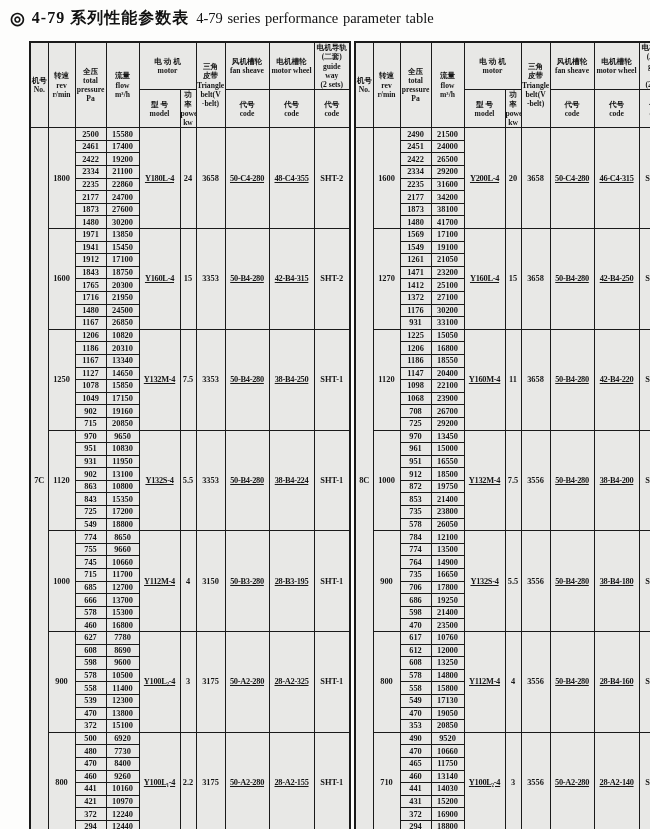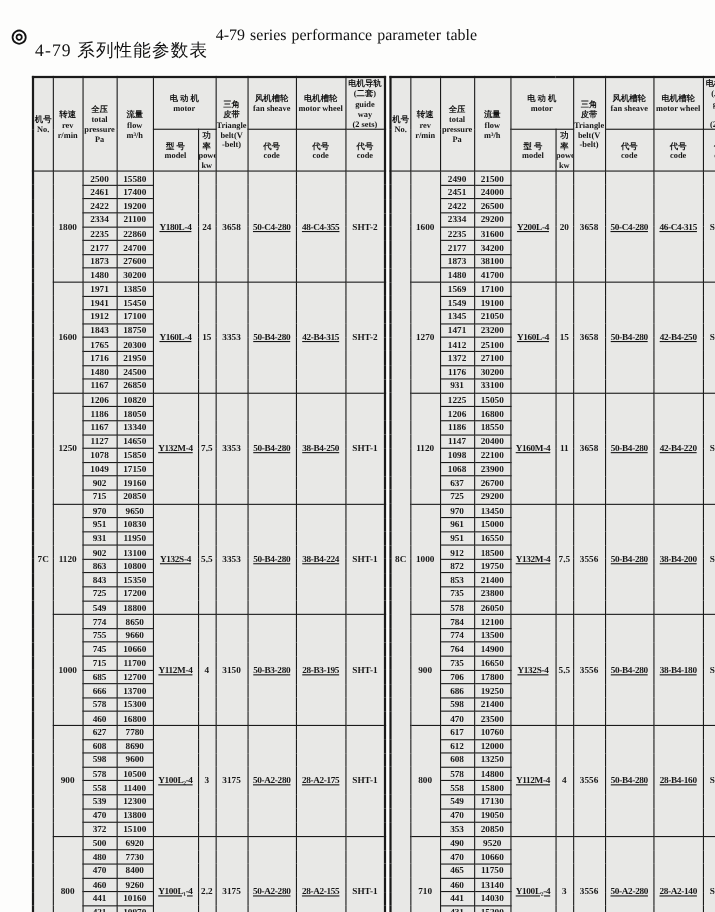--- a/index.html
+++ b/index.html
@@ -1,20 +1,20 @@
 <!DOCTYPE html>
 <html><head>
 <meta charset="utf-8">
 <style>
   html,body{margin:0;padding:0;background:#fdfdfc;}
   .page{width:650px;height:829px;box-sizing:border-box;padding:5px 2px 0 8px;
         font-family:"Liberation Serif", serif;color:#111;overflow:hidden;}
   .title-row{display:flex;align-items:center;gap:7px;margin:3px 0 0 2px;}
   .bullet{font-size:17px;line-height:17px;font-weight:bold;}
-  .title-zh{font-size:16px;font-weight:normal;letter-spacing:1px;margin-top:28px;}
+  .title-zh{font-size:16px;font-weight:bold;letter-spacing:1px;}
   .title-en{font-size:14.5px;font-weight:normal;letter-spacing:0px;word-spacing:1px;}
   .tables{display:flex;gap:3px;margin:12px 0 0 21px;}
   table.ptable{border-collapse:collapse;table-layout:fixed;width:307px;
                border:2px solid #1a1a1a;background:#e8e8e6;}
   table.ptable th, table.ptable td{
     border:1px solid #1a1a1a;background:#e8e8e6;text-align:center;vertical-align:middle;
     font-weight:bold;padding:0;overflow:hidden;color:#161616;}
   table.ptable th{font-size:7.6px;line-height:1.22;white-space:pre-line;height:30px;}
   table.ptable thead tr:first-child th{height:42px;}
   table.ptable td{font-size:8.4px;line-height:11px;height:11.6px;white-space:nowrap;}
@@ -176,21 +176,21 @@
             <td>10820</td>
             <td rowspan="8" class="code-cell">Y132M-4</td>
             <td rowspan="8">7.5</td>
             <td rowspan="8">3353</td>
             <td rowspan="8" class="code-cell">50-B4-280</td>
             <td rowspan="8" class="code-cell">38-B4-250</td>
             <td rowspan="8">SHT-1</td>
           </tr>
           <tr>
             <td>1186</td>
-            <td>18050</td>
+            <td>20310</td>
           </tr>
           <tr>
             <td>1167</td>
             <td>13340</td>
           </tr>
           <tr>
             <td>1127</td>
             <td>14650</td>
           </tr>
           <tr>
@@ -288,21 +288,21 @@
             <td>16800</td>
           </tr>
           <tr>
             <td rowspan="8" class="rev-cell">900</td>
             <td>627</td>
             <td>7780</td>
             <td rowspan="8" class="code-cell">Y100L₂-4</td>
             <td rowspan="8">3</td>
             <td rowspan="8">3175</td>
             <td rowspan="8" class="code-cell">50-A2-280</td>
-            <td rowspan="8" class="code-cell">28-A2-175</td>
+            <td rowspan="8" class="code-cell">28-A2-325</td>
             <td rowspan="8">SHT-1</td>
           </tr>
           <tr>
             <td>608</td>
             <td>8690</td>
           </tr>
           <tr>
             <td>598</td>
             <td>9600</td>
           </tr>
@@ -475,21 +475,21 @@
             <td rowspan="8">3658</td>
             <td rowspan="8" class="code-cell">50-B4-280</td>
             <td rowspan="8" class="code-cell">42-B4-250</td>
             <td rowspan="8">SHT-2</td>
           </tr>
           <tr>
             <td>1549</td>
             <td>19100</td>
           </tr>
           <tr>
-            <td>1345</td>
+            <td>1261</td>
             <td>21050</td>
           </tr>
           <tr>
             <td>1471</td>
             <td>23200</td>
           </tr>
           <tr>
             <td>1412</td>
             <td>25100</td>
           </tr>
@@ -530,21 +530,21 @@
           </tr>
           <tr>
             <td>1098</td>
             <td>22100</td>
           </tr>
           <tr>
             <td>1068</td>
             <td>23900</td>
           </tr>
           <tr>
-            <td>637</td>
+            <td>708</td>
             <td>26700</td>
           </tr>
           <tr>
             <td>725</td>
             <td>29200</td>
           </tr>
           <tr>
             <td rowspan="8" class="rev-cell">1000</td>
             <td>970</td>
             <td>13450</td>

